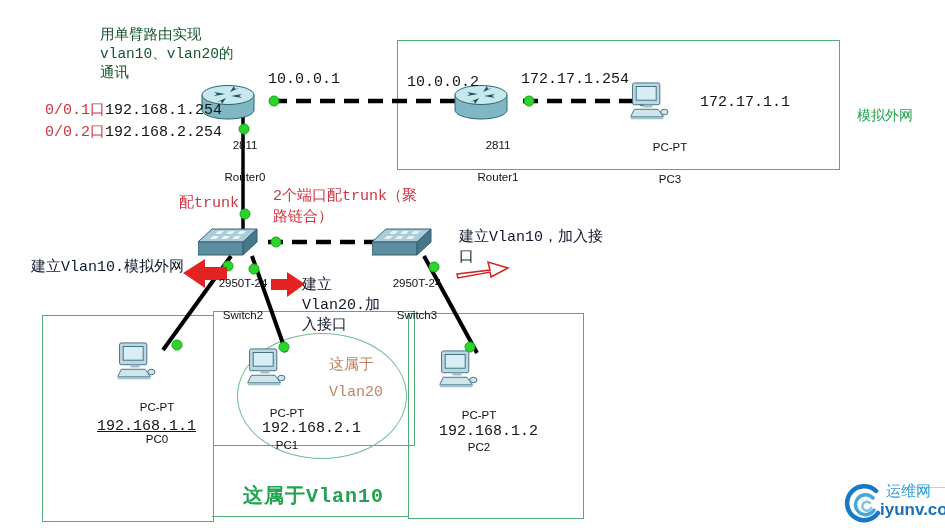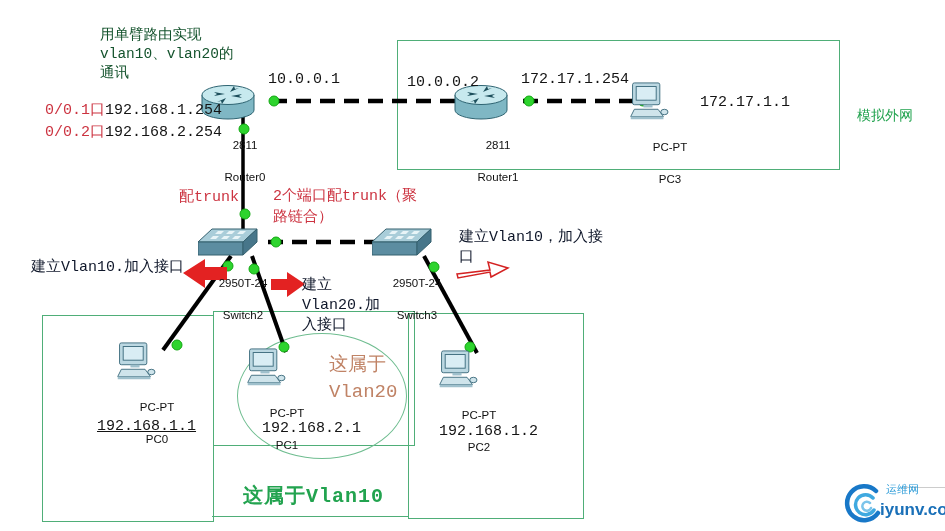--- a/index.html
+++ b/index.html
@@ -15,21 +15,21 @@
   .black{color:#141414;}
   .note{font-family:"Liberation Mono","DejaVu Sans Mono",monospace;font-size:15px;line-height:20px;}
   .zone{position:absolute;border:1px solid #4fae78;background:transparent;}
   .devwrap{position:absolute;display:flex;flex-direction:column;width:90px;gap:18px;}
   .dev-label{font-size:11.5px;line-height:13px;color:#101010;text-align:center;
              font-family:"Liberation Sans",sans-serif;margin-top:1px;}
   .iplabel{position:absolute;font-family:"Liberation Mono","DejaVu Sans Mono",monospace;
            font-size:15px;color:#141414;}
   svg{display:block;}
   .overlay{position:absolute;left:0;top:0;pointer-events:none;}
-  .wm-cn{position:absolute;left:48px;top:6px;font-size:11px;color:#2b9bd8;text-align:right;}
+  .wm-cn{position:absolute;left:48px;top:6px;font-size:15px;color:#2b9bd8;text-align:right;}
   .wm-en{position:absolute;left:42px;top:24px;font-size:17px;font-weight:bold;color:#1a70b8;}
 </style>
 </head>
 <body>
 
 <div class="stage">
 
   <div class="zone" style="left:397px;top:40px;width:441px;height:128px;"></div>
   <div class="zone" style="left:42px;top:315px;width:170px;height:205px;"></div>
   <div class="zone" style="left:213px;top:311px;width:200px;height:133px;"></div>
@@ -190,34 +190,34 @@
 vlan10、vlan20的
 通讯</div>
 
   <div class="abs note" style="left:45px;top:101px;">
     <span class="red">0/0.1口</span><span class="black">192.168.1.254</span>
   </div>
   <div class="abs note" style="left:45px;top:123px;">
     <span class="red">0/0.2口</span><span class="black">192.168.2.254</span>
   </div>
 
-  <div class="abs note red" style="left:179px;top:188px;">配trunk</div>
+  <div class="abs note red" style="left:179px;top:194px;">配trunk</div>
   <div class="abs note pre red" style="left:273px;top:186px;line-height:21px;">2个端口配trunk（聚
 路链合）</div>
 
-  <div class="abs note blue" style="left:31px;top:258px;">建立Vlan10.加入接口</div>
+  <div class="abs note blue" style="left:31px;top:258px;">建立Vlan10.模拟外网</div>
   <div class="abs note pre blue" style="left:302px;top:276px;line-height:20px;">建立
 Vlan20.加
 入接口</div>
   <div class="abs note pre blue" style="left:459px;top:228px;line-height:20px;">建立Vlan10，加入接
 口</div>
 
   <div class="abs note greentxt" style="left:857px;top:82px;font-size:14px;margin-top:24px;">模拟外网</div>
 
-  <div class="abs note pre tan" style="left:329px;top:352px;font-size:19px;line-height:27px;">这属于
+  <div class="abs note pre tan" style="left:329px;top:352px;font-size:15px;line-height:27px;">这属于
 Vlan20</div>
   <div class="abs note greentxt" style="left:243px;top:487px;font-size:20px;font-weight:bold;letter-spacing:1px;">这属于Vlan10</div>
 
   <div class="abs" style="left:838px;top:476px;width:107px;height:52px;">
     <div class="abs" style="left:65px;top:11px;width:42px;height:0;border-top:1px solid #cccccc;"></div>
     <svg class="abs" style="left:2px;top:2px;" width="46" height="48" viewBox="0 0 46 48">
       <path d="M 36,13 A 17,17 0 1 0 38,35" fill="none" stroke="#1878c8" stroke-width="4.5" stroke-linecap="round"></path>
       <path d="M 33,20 A 10,10 0 1 0 34,32" fill="none" stroke="#3fa9e0" stroke-width="3.5" stroke-linecap="round"></path>
       <path d="M 30,25 A 4.5,4.5 0 1 0 31,30" fill="none" stroke="#7cc4ea" stroke-width="2.5" stroke-linecap="round"></path>
     </svg>

